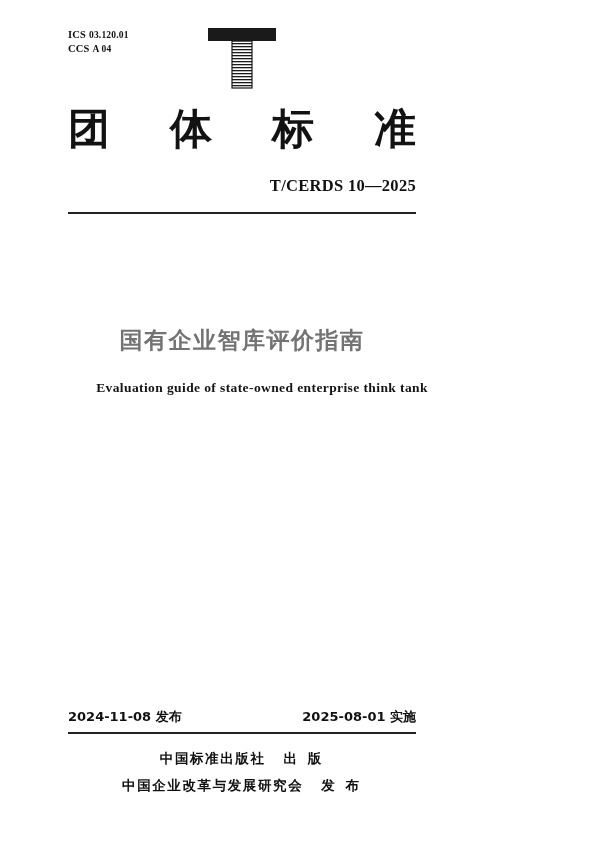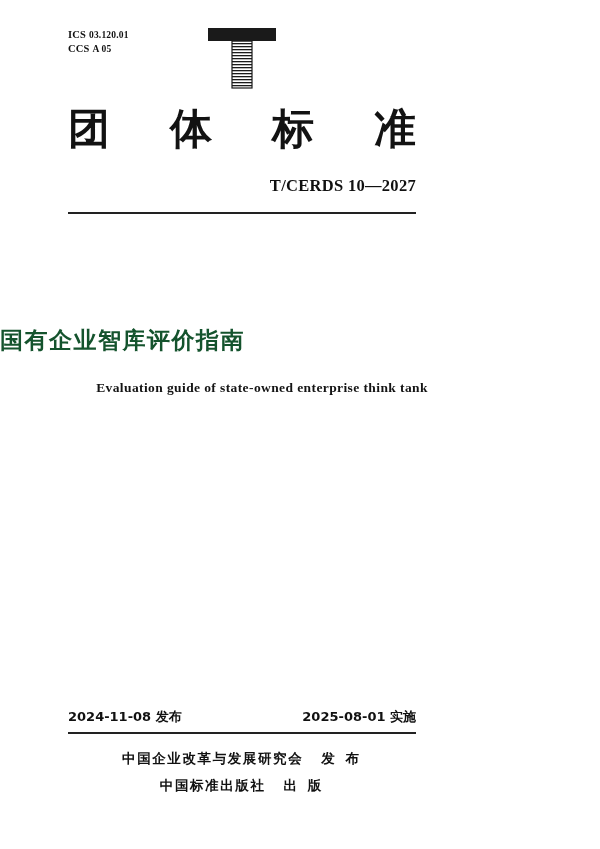--- a/index.html
+++ b/index.html
@@ -89,25 +89,26 @@
     top: 212px;
     height: 1.6px;
     background: #222222;
   }
 
   
   .doc-title {
     position: absolute;
     left: 0; right: 0;
     top: 325px;
+    text-align: center;
     font-family: "DejaVu Sans", sans-serif;
     font-weight: bold;
     font-size: 23px;
     letter-spacing: 1.5px;
-    color: #14532d;
+    color: #737373;
   }
   .doc-subtitle {
     position: absolute;
     left: 0; right: 0;
     top: 380px;
     text-align: center;
     font-family: "Liberation Serif", serif;
     font-weight: bold;
     font-size: 13.5px;
     letter-spacing: 0.4px;
@@ -166,21 +167,21 @@
 
 <div class="page">
 
   <div class="codes">
     <div class="code-line">
       <span>ICS</span>
       <span class="num">03.120.01</span>
     </div>
     <div class="code-line">
       <span>CCS</span>
-      <span class="num">A 05</span>
+      <span class="num">A 04</span>
     </div>
   </div>
 
   <div class="logo">
     <svg width="80" height="72" viewBox="0 0 80 72" aria-hidden="true">
       <defs>
         <pattern id="hatch" width="3" height="3" patternUnits="userSpaceOnUse" patternTransform="rotate(0)">
           <rect width="3" height="3" fill="#ffffff"></rect>
           <rect width="3" height="1.3" fill="#1a1a1a"></rect>
         </pattern>
@@ -190,36 +191,36 @@
     </svg>
   </div>
 
   <div class="big-title">
     <span>团</span>
     <span>体</span>
     <span>标</span>
     <span>准</span>
   </div>
 
-  <div class="std-number">T/CERDS 10—2027</div>
+  <div class="std-number">T/CERDS 10—2025</div>
 
   <div class="rule-top"></div>
 
   <div class="doc-title">国有企业智库评价指南</div>
   <div class="doc-subtitle">Evaluation guide of state-owned enterprise think tank</div>
 
   <div class="dates">
     <span>2024-11-08 发布</span>
     <span>2025-08-01 实施</span>
   </div>
 
   <div class="rule-bottom"></div>
 
   <div class="publishers">
     <span class="pub-row">
+      <span class="pub-name">中国标准出版社</span><span class="pub-act">出 版</span>
+    </span>
+    <span class="pub-row">
       <span class="pub-name">中国企业改革与发展研究会</span><span class="pub-act">发 布</span>
     </span>
-    <span class="pub-row">
-      <span class="pub-name">中国标准出版社</span><span class="pub-act">出 版</span>
-    </span>
   </div>
 
 </div>
 
 </body></html>

